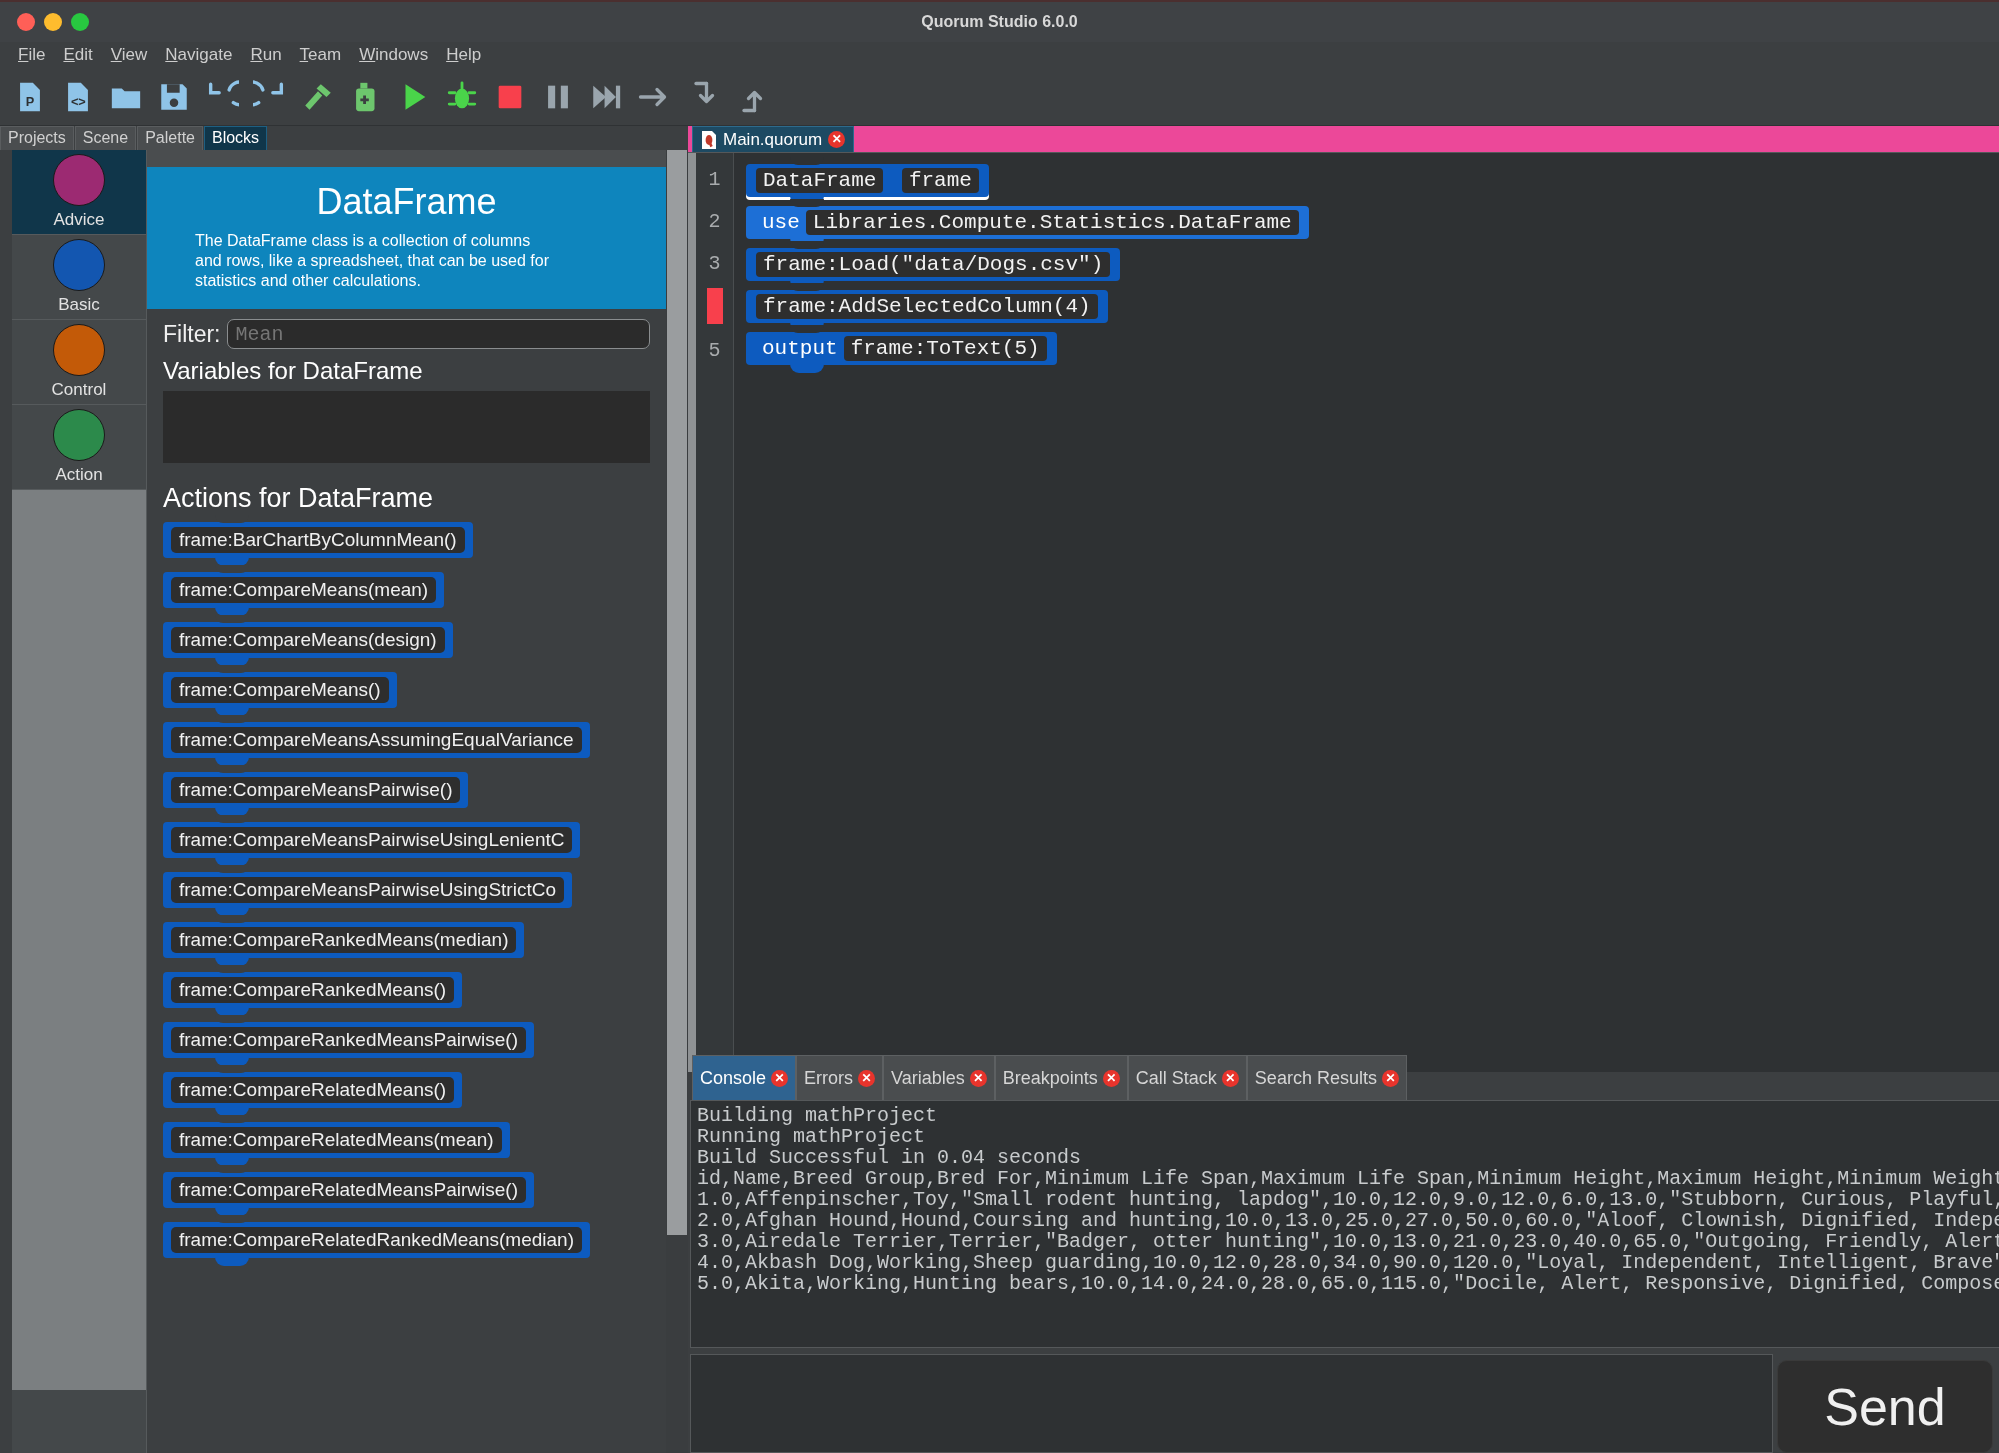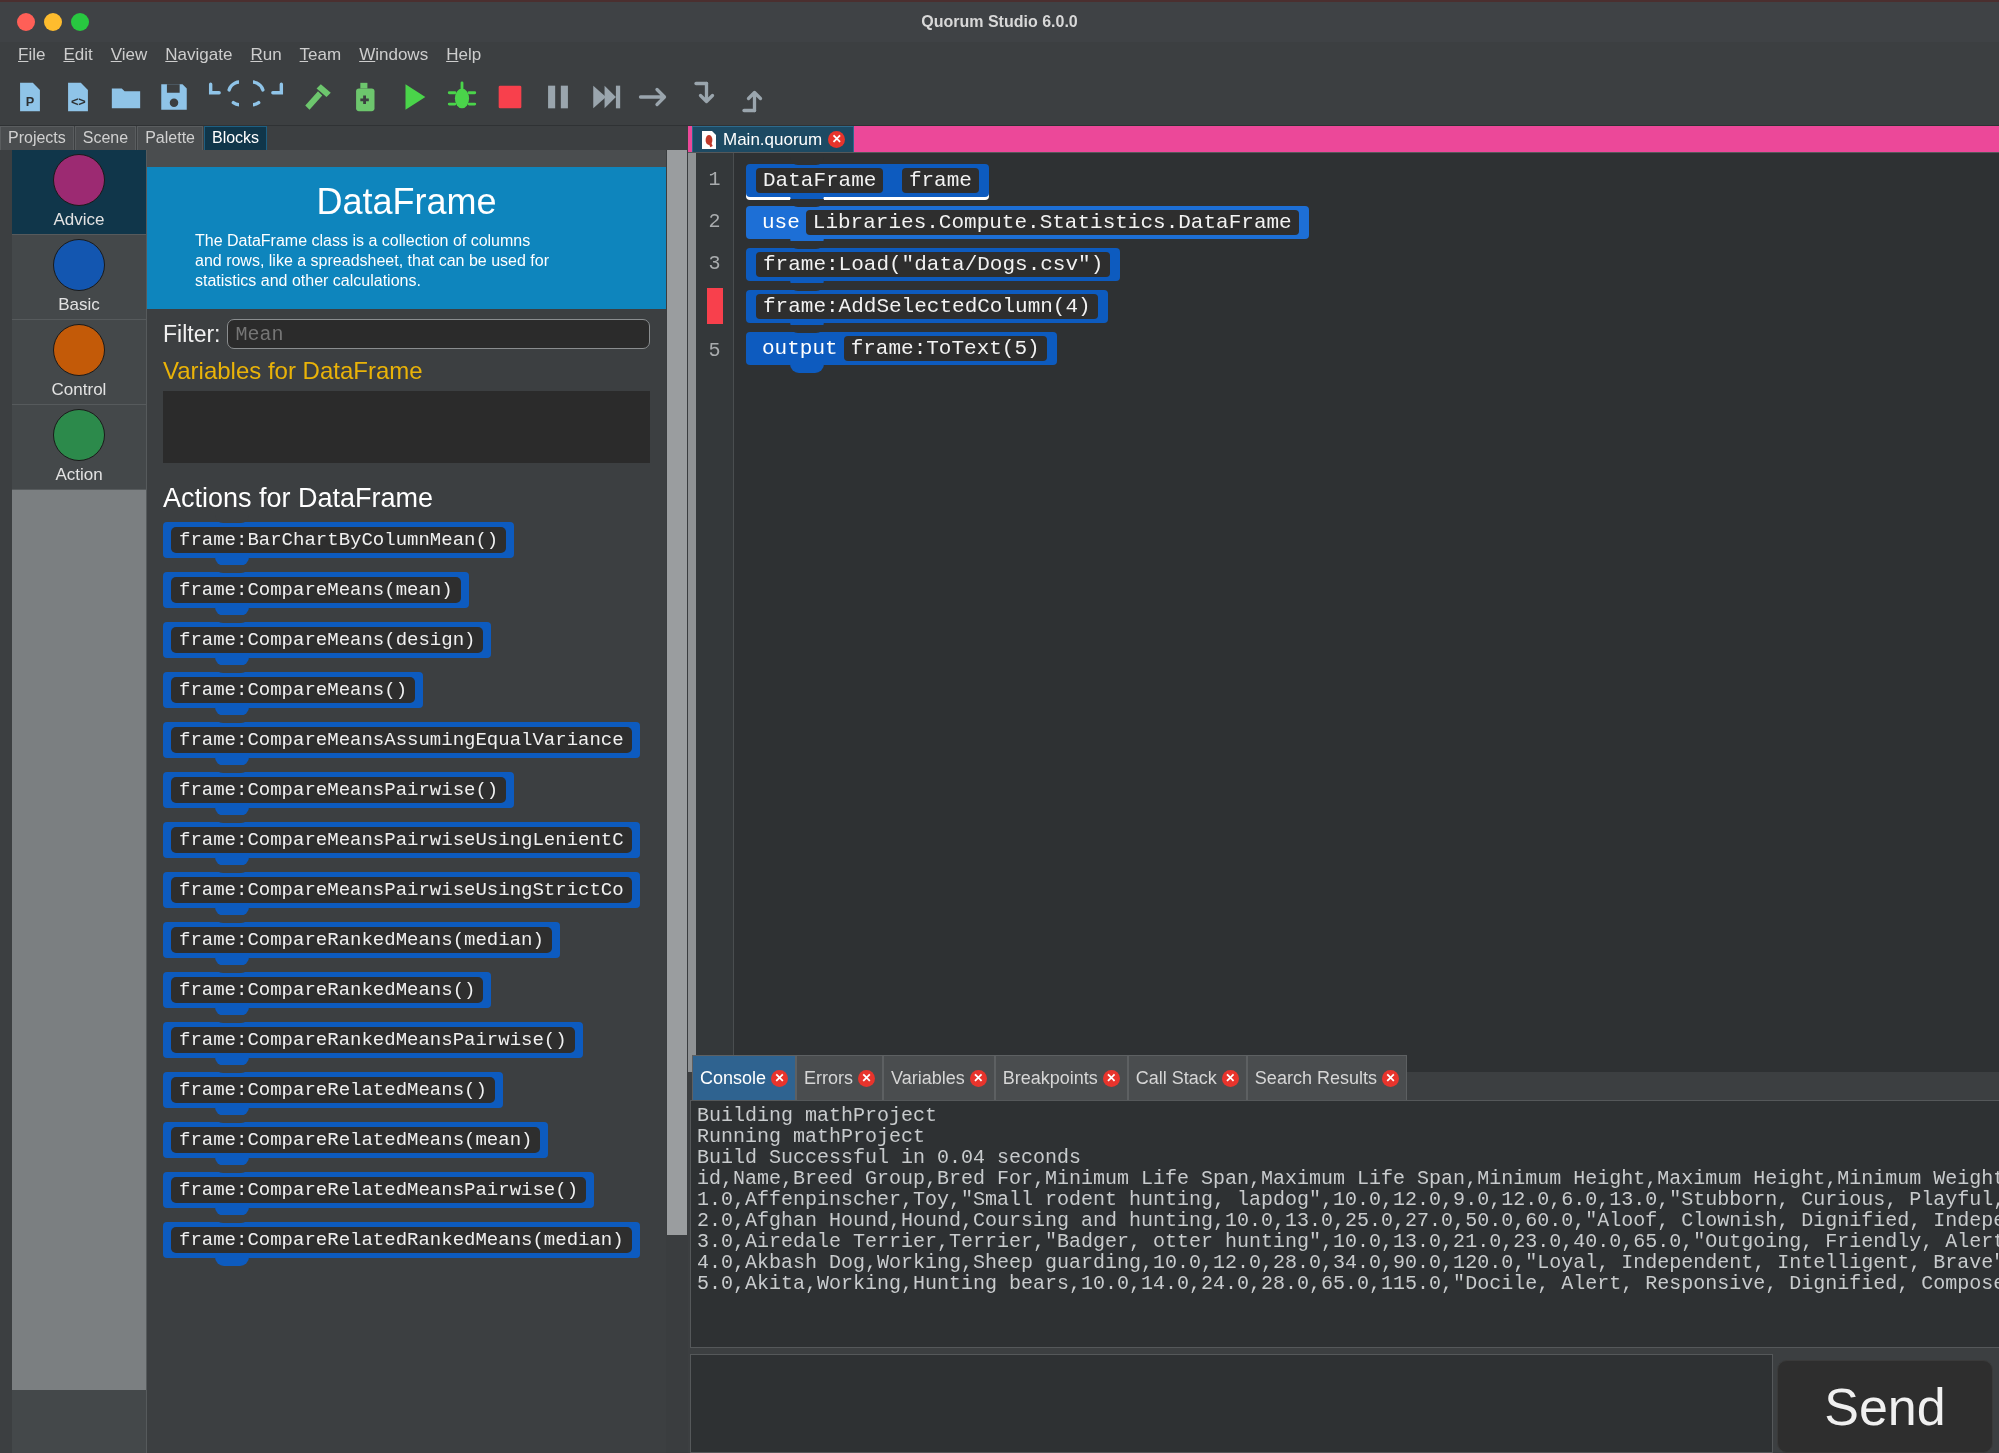--- a/index.html
+++ b/index.html
@@ -105,21 +105,21 @@
   }
   .filter-row {
     display: flex; align-items: center; gap: 6px; padding: 10px 16px 4px 16px;
   }
   .filter-label { color: #f0f0f0; font-size: 23px; }
   .filter-input {
     flex: 1 1 auto; height: 30px; background: #2b2b2b; border: 1px solid #8a8d8f;
     border-radius: 7px; color: #9a9a9a; font-family: "Liberation Mono", monospace;
     font-size: 20px; padding: 0 8px; outline: none;
   }
-  .sec-title { color: #eab308; font-size: 24px; padding: 4px 16px 6px 16px; }
+  .sec-title { color: #ffffff; font-size: 24px; padding: 4px 16px 6px 16px; }
   .vars-box {
     margin: 0 16px; height: 72px; background: #2b2b2b;
   }
   .actions-title { color: #ffffff; font-size: 27px; padding: 20px 16px 8px 16px; }
 
   .block-list { padding: 0 0 20px 16px; }
   .blk {
     position: relative; background: #0d5bbf; border-radius: 4px;
     margin-bottom: 14px; padding: 5px 8px; display: inline-block;
     max-width: 1000px; white-space: nowrap;
@@ -129,21 +129,21 @@
     width: 34px; height: 8px; background: #3c3f41;
     border-bottom-left-radius: 9px; border-bottom-right-radius: 9px;
   }
   .blk::after {
     content: ""; position: absolute; bottom: -8px; left: 52px;
     width: 34px; height: 9px; background: #0d5bbf;
     border-bottom-left-radius: 9px; border-bottom-right-radius: 9px;
   }
   .blk .pill {
     background: #2e2e2e; border-radius: 5px; padding: 2px 8px;
-    color: #f0f0f0; font-family: Liberation Mono, monospace; font-size: 19px;
+    color: #f0f0f0; font-family: Liberation Sans, sans-serif; font-size: 19px;
     display: inline-block; letter-spacing: 0px;
   }
   .vscroll {
     position: absolute; top: 0; right: 0; width: 22px; bottom: 0; background: #3a3d3f;
   }
   .vscroll .thumb {
     position: absolute; top: 0; left: 1px; width: 20px; height: 1085px;
     background: #9a9d9f;
   }
 

